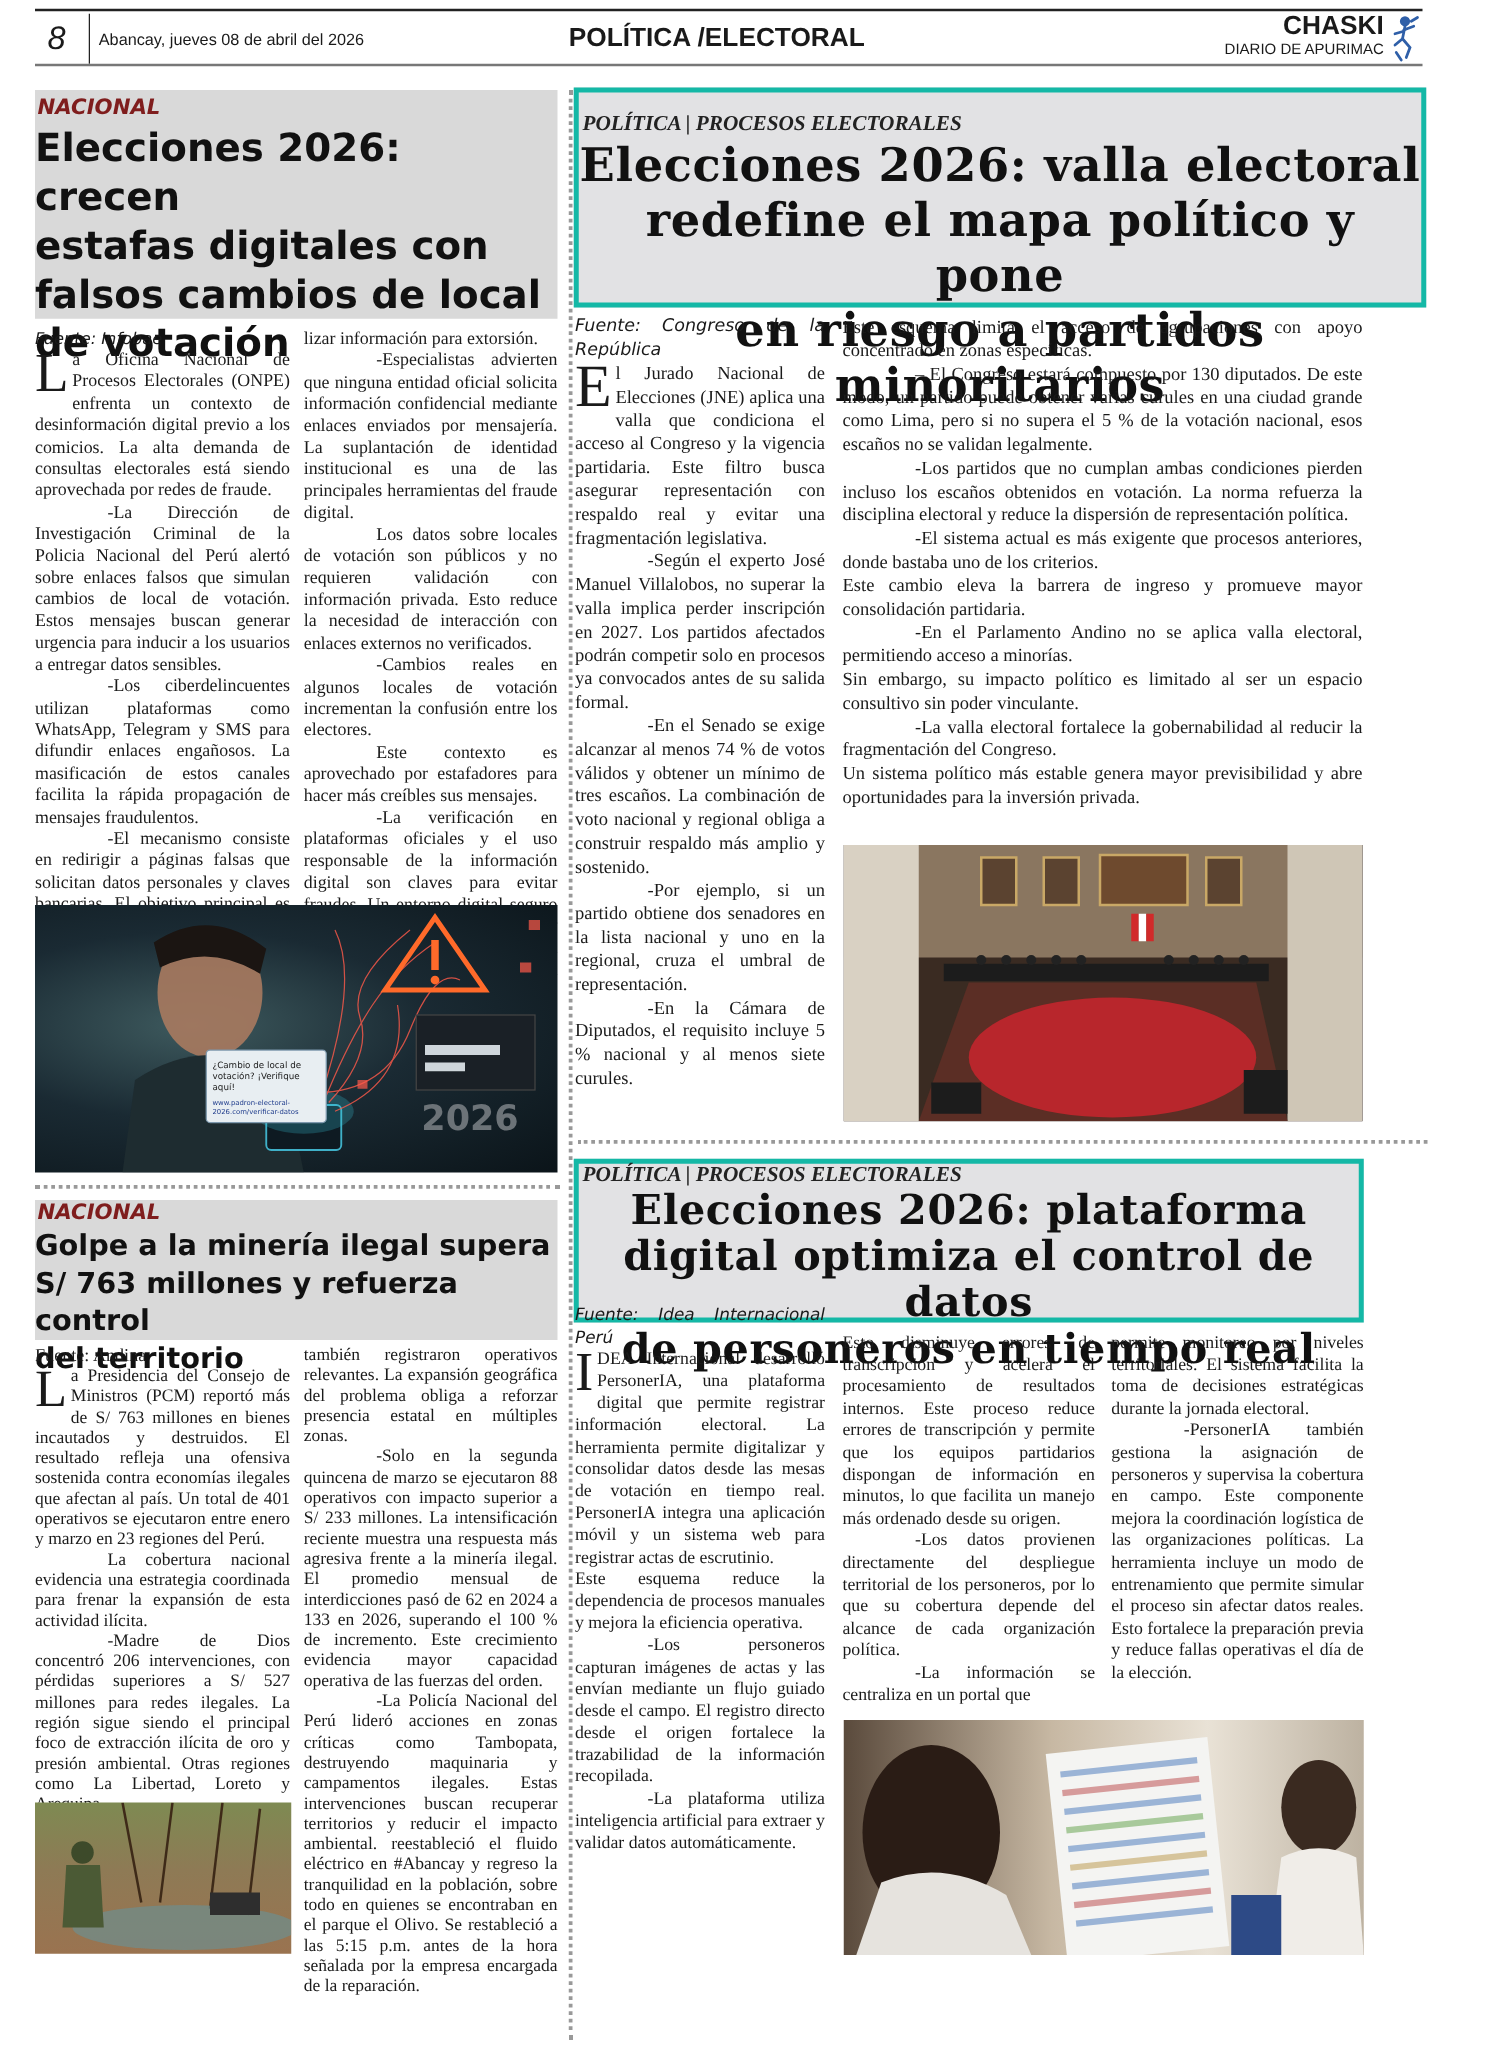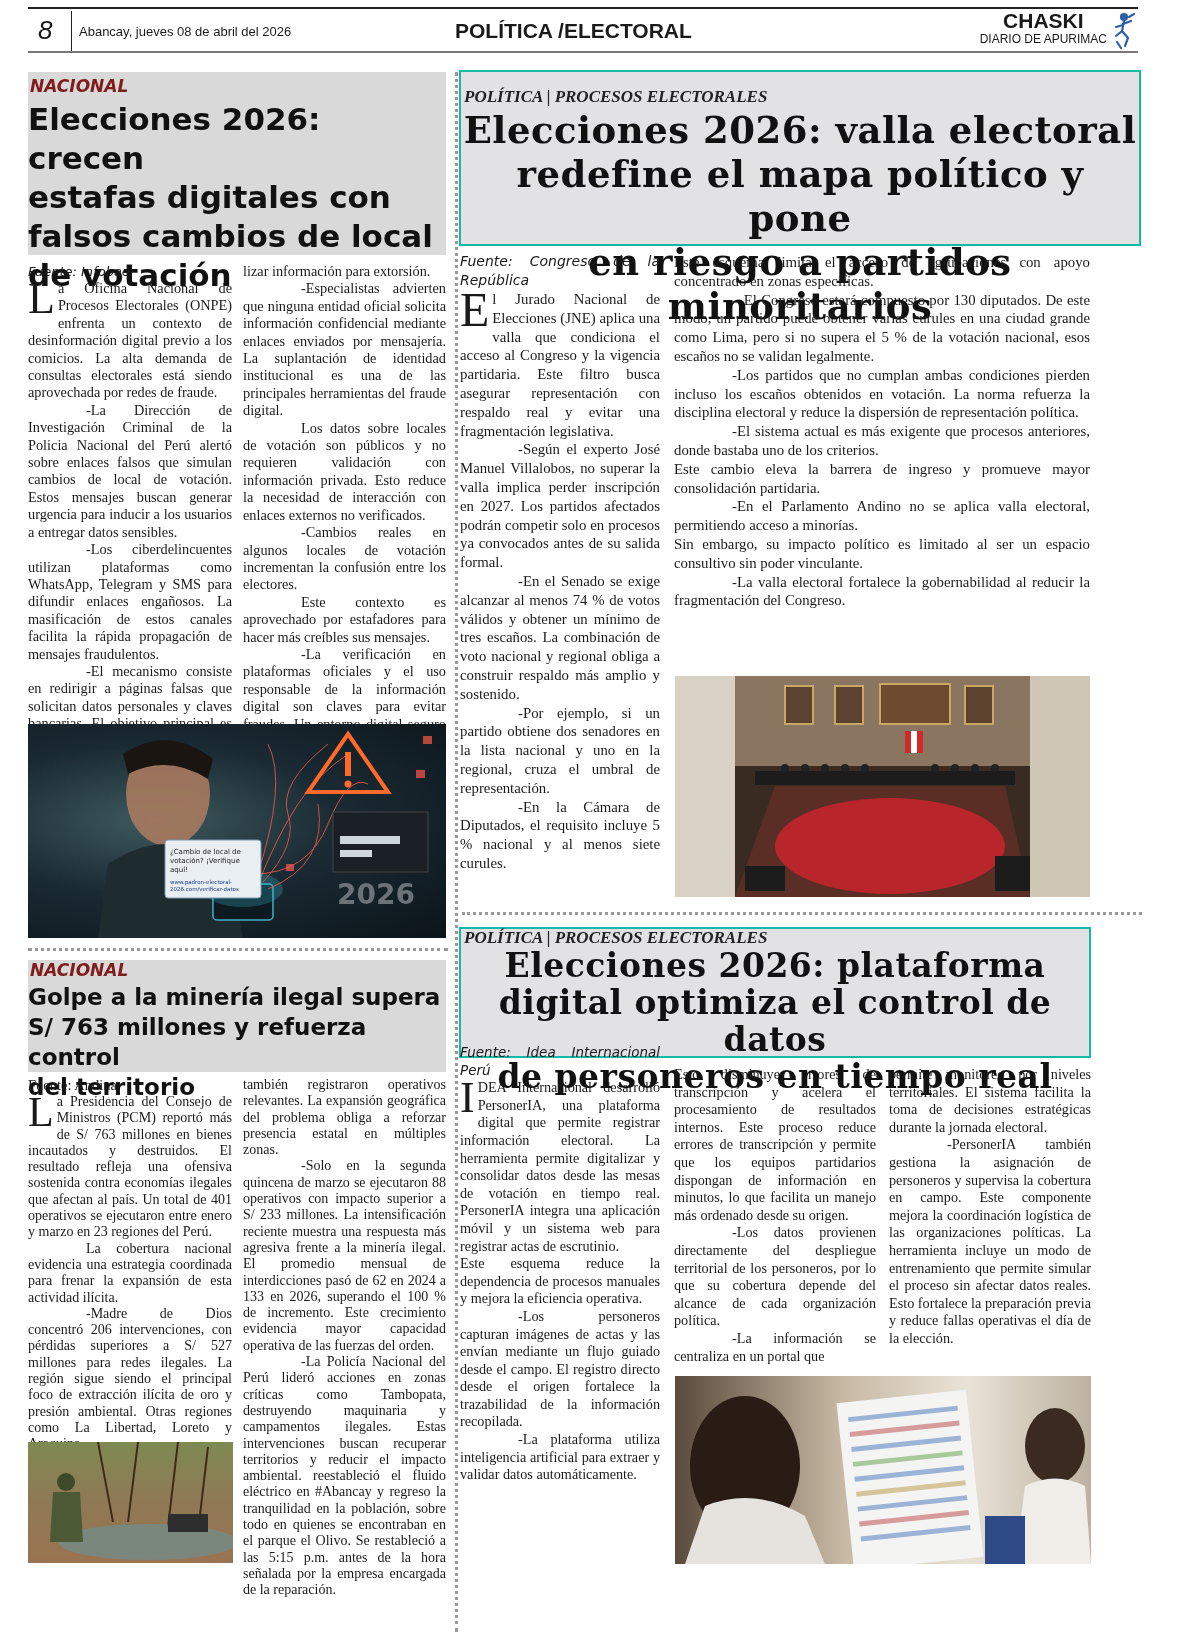--- a/index.html
+++ b/index.html
@@ -6,36 +6,36 @@
   html, body { width: 1200px; height: 1636px; background: #ffffff; overflow: hidden; }
   body { position: relative; font-family: "Liberation Serif", serif; color: #1a1a1a; }
 
   
   .hdr-topline { position: absolute; left: 28px; top: 7px; width: 1110px; height: 2px; background: #222; }
   .hdr-botline { position: absolute; left: 28px; top: 51px; width: 1110px; height: 2px; background: #777; }
   .hdr-page { position: absolute; left: 38px; top: 15px; font-family: "Liberation Sans", sans-serif; font-style: italic; font-size: 26px; }
   .hdr-sep { position: absolute; left: 71px; top: 11px; width: 1px; height: 40px; background: #222; }
   .hdr-date { position: absolute; left: 79px; top: 24px; font-family: "Liberation Sans", sans-serif; font-size: 13px; }
   .hdr-section { position: absolute; left: 455px; top: 19px; font-family: "Liberation Sans", sans-serif; font-weight: bold; font-size: 21px; }
-  .hdr-brand { position: absolute; right: 93px; top: 10px; text-align: center; font-family: "Liberation Sans", sans-serif; }
+  .hdr-brand { position: absolute; right: 93px; top: 10px; text-align: right; font-family: "Liberation Sans", sans-serif; }
   .hdr-brand .b1 { font-weight: bold; font-size: 21px; line-height: 22px; }
   .hdr-brand .b2 { font-size: 12px; line-height: 14px; }
   .hdr-logo { position: absolute; left: 1112px; top: 12px; width: 24px; height: 38px; }
 
   
   .vdiv { position: absolute; width: 0; border-left: 3px dotted #999; }
   .hdiv { position: absolute; height: 0; border-top: 3px dotted #999; }
 
   
   .nbox { position: absolute; background: #d9d9d9; }
   .nbox .tag { position: absolute; left: 2px; top: 4px; font-family: "DejaVu Sans", sans-serif; font-weight: bold; font-style: italic; font-size: 17px; color: #7f1d1d; }
   .nbox .title { position: absolute; left: 0; right: 0; text-align: left; font-family: "DejaVu Sans", sans-serif; font-weight: bold; color: #111; }
 
   
-  .pbox { position: absolute; background: #e2e2e4; border: 2px solid #14b8a6; }
+  .pbox { position: absolute; background: #e2e2e4; border: 4px solid #14b8a6; }
   .pbox .tag { position: absolute; left: 3px; font-family: "Liberation Serif", serif; font-weight: bold; font-style: italic; font-size: 17px; color: #222; }
   .pbox .title { position: absolute; left: 0; right: 0; text-align: center; font-family: "DejaVu Serif", serif; font-weight: bold; color: #111; letter-spacing: 0.5px; }
 
   
   .col { position: absolute; font-family: "Liberation Serif", serif; font-size: 14.3px; line-height: 17.4px; text-align: justify; color: #1a1a1a; }
   .col p { margin: 0; }
   .col p.ind { text-indent: 58px; }
   .src { font-family: "DejaVu Sans", sans-serif; font-style: italic; font-size: 13px; line-height: 17px; }
   .src.plain { font-family: "Liberation Serif", serif; font-style: normal; font-size: 14.5px; }
   .drop { float: left; font-size: 44px; line-height: 34px; padding-top: 2px; margin-right: 3px; }
@@ -168,20 +168,21 @@
 
   <div class="col" id="valla-col2" style="left:674px; top:253px; width:416px; font-size:14.8px; line-height:18.8px;">
       <p>Este esquema limita el acceso de agrupaciones con apoyo concentrado en zonas específicas.</p>
       <p class="ind">– El Congreso estará compuesto por 130 diputados. De este modo, un partido puede obtener varias curules en una ciudad grande como Lima, pero si no supera el 5 % de la votación nacional, esos escaños no se validan legalmente.</p>
       <p class="ind">-Los partidos que no cumplan ambas condiciones pierden incluso los escaños obtenidos en votación. La norma refuerza la disciplina electoral y reduce la dispersión de representación política.</p>
       <p class="ind">-El sistema actual es más exigente que procesos anteriores, donde bastaba uno de los criterios.</p>
       <p>Este cambio eleva la barrera de ingreso y promueve mayor consolidación partidaria.</p>
       <p class="ind">-En el Parlamento Andino no se aplica valla electoral, permitiendo acceso a minorías.</p>
       <p>Sin embargo, su impacto político es limitado al ser un espacio consultivo sin poder vinculante.</p>
       <p class="ind">-La valla electoral fortalece la gobernabilidad al reducir la fragmentación del Congreso.</p>
+      <p>Un sistema político más estable genera mayor previsibilidad y abre oportunidades para la inversión privada.</p>
     </div>
 
   <div class="img" style="left:675px; top:676px; width:415px; height:221px; background:#3a2b22;">
     <svg width="415" height="221" viewBox="0 0 415 221">
       <rect x="0" y="0" width="415" height="90" fill="#8a7660"></rect>
       <rect x="0" y="0" width="60" height="221" fill="#d9d1c3"></rect>
       <rect x="355" y="0" width="60" height="221" fill="#cfc6b6"></rect>
       <rect x="110" y="10" width="28" height="38" fill="#5b4330" stroke="#c9a866" stroke-width="2"></rect>
       <rect x="160" y="10" width="28" height="38" fill="#5b4330" stroke="#c9a866" stroke-width="2"></rect>
       <rect x="205" y="8" width="70" height="40" fill="#6e4a2e" stroke="#c9a866" stroke-width="2"></rect>

